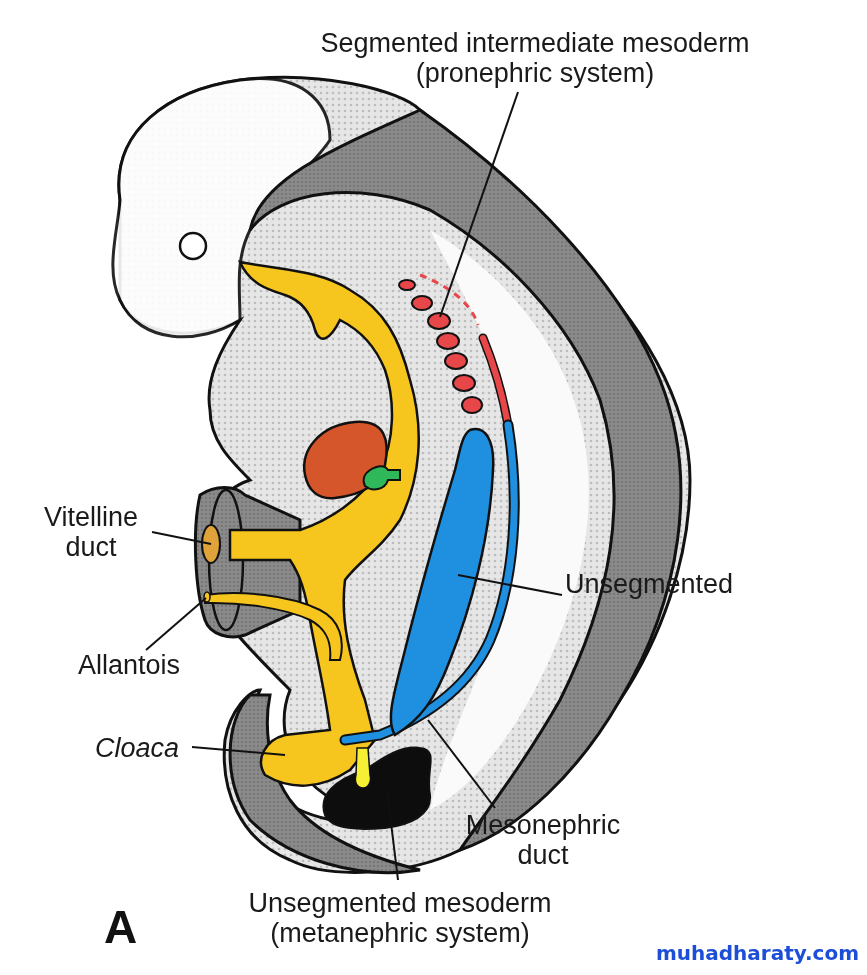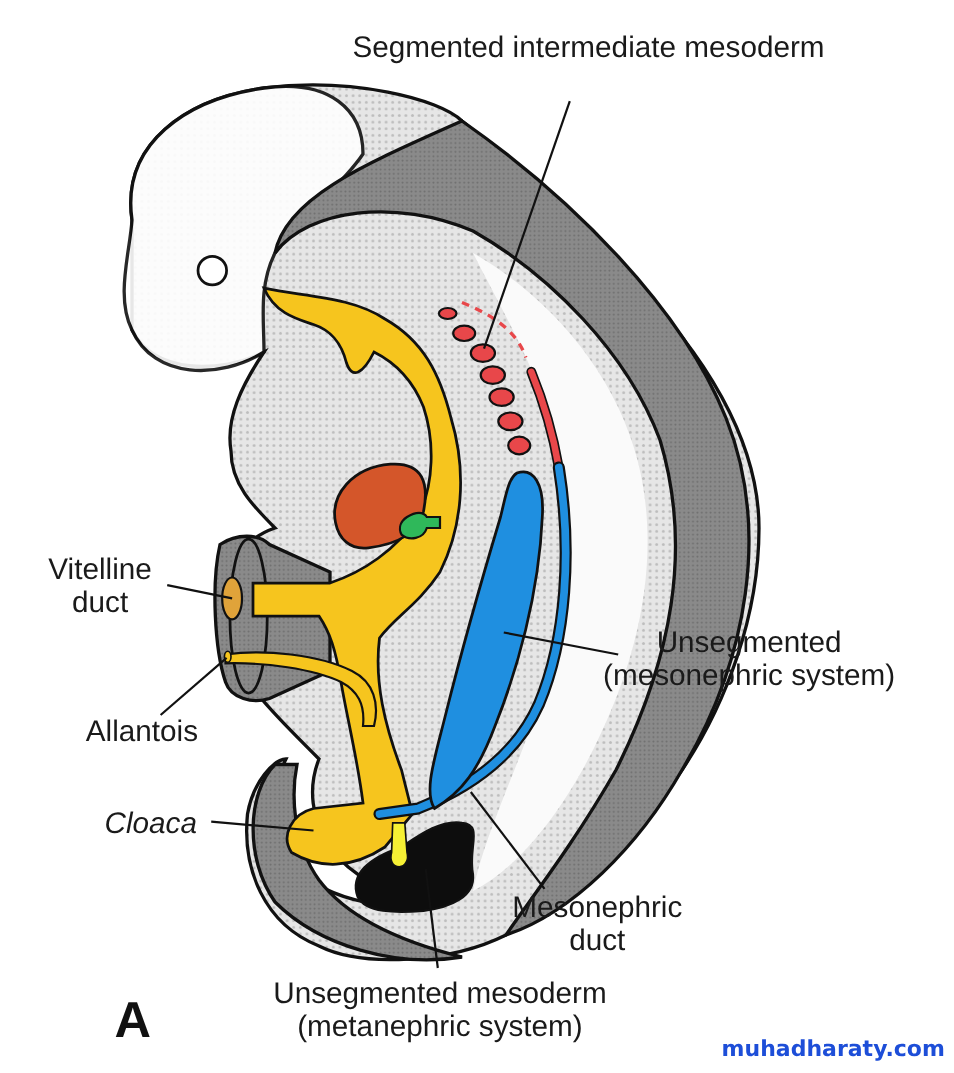--- a/index.html
+++ b/index.html
@@ -108,38 +108,38 @@
     <line x1="146" y1="650" x2="206" y2="598"></line>
     <line x1="192" y1="747" x2="285" y2="755"></line>
     <line x1="458" y1="575" x2="562" y2="595"></line>
     <line x1="428" y1="720" x2="495" y2="808"></line>
     <line x1="387" y1="790" x2="398" y2="880"></line>
   </g>
 </svg>
 
 <div class="label" style="left:280px; top:28px; width:510px;">
   <div>Segmented intermediate mesoderm</div>
+  <div>(pronephric system)</div>
 </div>
 
 <div class="label" style="left:28px; top:502px; width:126px;">
   <div>Vitelline</div>
   <div>duct</div>
 </div>
 
 <div class="label" style="left:69px; top:650px; width:120px;">
   <div>Allantois</div>
 </div>
 
 <div class="label" style="left:82px; top:733px; width:110px;font-style:italic;">
   <div>Cloaca</div>
 </div>
 
-<div class="label" style="left:528px; top:569px; width:306px;">
+<div class="label" style="left:496px; top:569px; width:306px;">
   <div>Unsegmented</div>
-  <div>(mesonephric system)</div>
 </div>
 
 <div class="label" style="left:448px; top:810px; width:190px;">
   <div>Mesonephric</div>
   <div>duct</div>
 </div>
 
 <div class="label" style="left:225px; top:888px; width:350px;">
   <div>Unsegmented mesoderm</div>
   <div>(metanephric system)</div>

